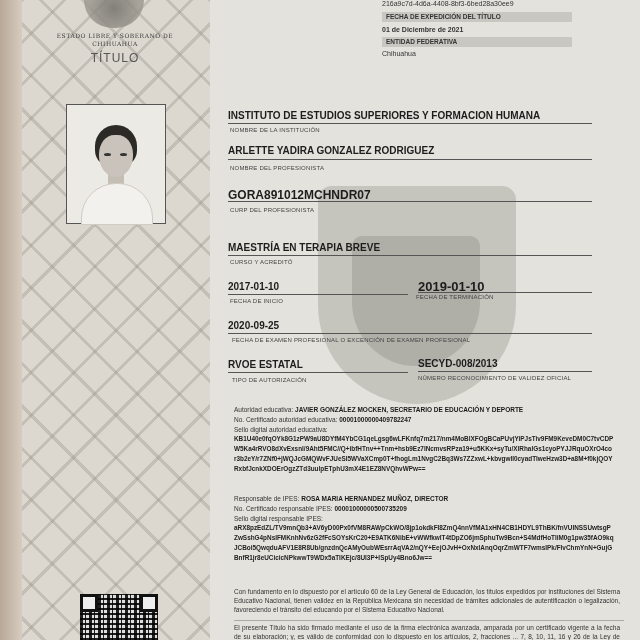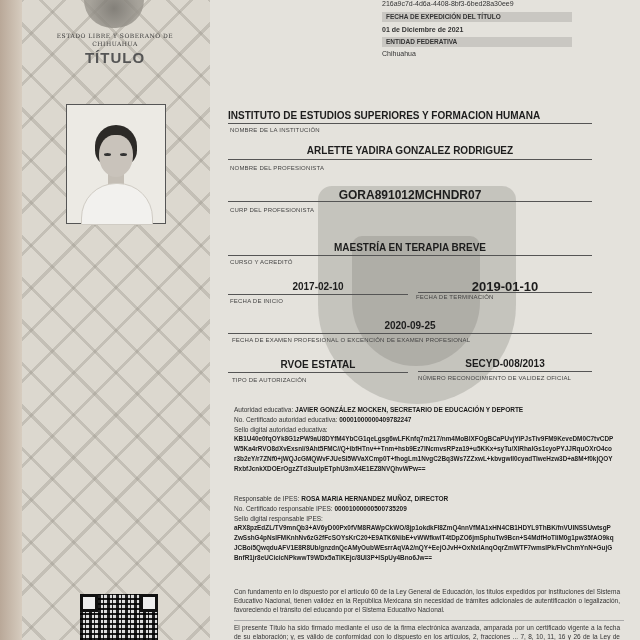--- a/index.html
+++ b/index.html
@@ -5,36 +5,36 @@
   html,body{margin:0;padding:0;}
   body{width:640px;height:640px;overflow:hidden;background:#c9c4bb;font-family:"Liberation Sans",sans-serif;position:relative;}
   .edge{position:absolute;left:0;top:0;width:22px;height:640px;background:linear-gradient(90deg,#b9a898,#d6ccbf);}
   .page{position:absolute;left:22px;top:0;width:618px;height:640px;background:#e4e2dc;}
   .left{position:absolute;left:22px;top:0;width:188px;height:640px;background-color:#dcd8cf;
     background-image:
       repeating-linear-gradient(45deg, transparent 0 14px, rgba(150,145,135,.35) 14px 17px, transparent 17px 30px),
       repeating-linear-gradient(-45deg, transparent 0 14px, rgba(150,145,135,.35) 14px 17px, transparent 17px 30px);}
   .shield-top{position:absolute;left:84px;top:0;width:60px;height:28px;border-radius:0 0 30px 30px;background:radial-gradient(circle at 50% 30%,#6d6a64,#9a968e 70%);opacity:.8;}
   .estado{position:absolute;left:50px;top:32px;width:130px;text-align:center;font-family:"DejaVu Serif",serif;font-size:6px;letter-spacing:.5px;color:#3a3a3a;line-height:8px;}
-  .titulo{position:absolute;left:50px;top:50px;width:130px;text-align:center;font-size:15px;color:#555;letter-spacing:1px;line-height:16px;font-weight:bold;}
+  .titulo{position:absolute;left:50px;top:50px;width:130px;text-align:center;font-size:12px;color:#555;letter-spacing:1px;line-height:16px;}
   .photo{position:absolute;left:66px;top:104px;width:98px;height:118px;border:1.5px solid #555;background:#eceae4;}
   .photo .hair{position:absolute;left:28px;top:20px;width:42px;height:42px;border-radius:50% 50% 40% 40%;background:#2c2a27;}
   .photo .face{position:absolute;left:32px;top:30px;width:34px;height:42px;border-radius:45% 45% 50% 50%;background:#c9c3bb;}
   .photo .eye{position:absolute;top:48px;width:7px;height:3px;background:#333;border-radius:50%;}
   .photo .neck{position:absolute;left:41px;top:68px;width:16px;height:12px;background:#c4beb5;}
   .photo .body{position:absolute;left:14px;top:78px;width:70px;height:40px;border-radius:35px 35px 0 0;background:#f2f1ee;border:1px solid #d0ccc4;}
   .qr{position:absolute;left:80px;top:594px;width:78px;height:46px;background:
       repeating-linear-gradient(90deg,#222 0 3px,#eee 3px 5px,#222 5px 6px,#eee 6px 9px),
       repeating-linear-gradient(0deg,#222 0 2px,#eee 2px 5px);background-blend-mode:multiply;}
   .qr .f{position:absolute;width:12px;height:12px;border:3px solid #111;background:#eee;}
   .hdr{position:absolute;left:382px;font-size:7px;color:#333;}
   .hdr-bar{position:absolute;left:382px;width:190px;height:10px;background:#c9c7c2;font-size:6.5px;font-weight:bold;color:#333;line-height:10px;padding-left:4px;box-sizing:border-box;}
   .seal{position:absolute;left:318px;top:186px;width:198px;height:218px;border-radius:14px 14px 99px 99px;background:rgba(120,118,112,.28);}
   .seal-inner{position:absolute;left:352px;top:236px;width:128px;height:130px;border-radius:10px 10px 64px 64px;background:rgba(110,108,102,.25);}
-  .field{position:absolute;text-align:center;font-weight:bold;color:#1d1d1d;}
+  .field{position:absolute;font-weight:bold;color:#1d1d1d;}
   .line{position:absolute;height:1px;background:#555;}
   .lbl{position:absolute;font-size:6px;color:#444;letter-spacing:.2px;}
   .info{position:absolute;left:234px;font-size:6.5px;color:#333;line-height:9px;white-space:nowrap;}
   .info b{color:#1a1a1a;}
   .sello{position:absolute;left:234px;width:380px;font-size:6.4px;font-weight:bold;color:#222;line-height:10px;word-break:break-all;}
   .legal{position:absolute;left:234px;width:386px;font-size:6.5px;color:#333;line-height:9px;text-align:justify;}
   .sep{position:absolute;left:234px;width:390px;height:1px;background:#aaa;}
 </style>
 </head>
 <body>
@@ -81,21 +81,21 @@
 <div class="lbl" style="left:230px;top:165px;">NOMBRE DEL PROFESIONISTA</div>
 
 <div class="field" style="left:228px;top:188px;width:364px;font-size:12px;">GORA891012MCHNDR07</div>
 <div class="line" style="left:228px;top:201px;width:364px;"></div>
 <div class="lbl" style="left:230px;top:207px;">CURP DEL PROFESIONISTA</div>
 
 <div class="field" style="left:228px;top:242px;width:364px;font-size:10px;">MAESTRÍA EN TERAPIA BREVE</div>
 <div class="line" style="left:228px;top:255px;width:364px;"></div>
 <div class="lbl" style="left:230px;top:259px;">CURSO Y ACREDITÓ</div>
 
-<div class="field" style="left:228px;top:281px;width:180px;font-size:10px;">2017-02-10</div>
+<div class="field" style="left:228px;top:281px;width:180px;font-size:10px;">2017-01-10</div>
 <div class="line" style="left:228px;top:294px;width:180px;"></div>
 <div class="lbl" style="left:230px;top:298px;">FECHA DE INICIO</div>
 
 <div class="field" style="left:418px;top:279px;width:174px;font-size:13px;">2019-01-10</div>
 <div class="line" style="left:418px;top:292px;width:174px;"></div>
 <div class="lbl" style="left:416px;top:294px;">FECHA DE TERMINACIÓN</div>
 
 <div class="field" style="left:228px;top:320px;width:364px;font-size:10px;">2020-09-25</div>
 <div class="line" style="left:228px;top:333px;width:364px;"></div>
 <div class="lbl" style="left:232px;top:337px;">FECHA DE EXAMEN PROFESIONAL O EXCENCIÓN DE EXAMEN PROFESIONAL</div>

